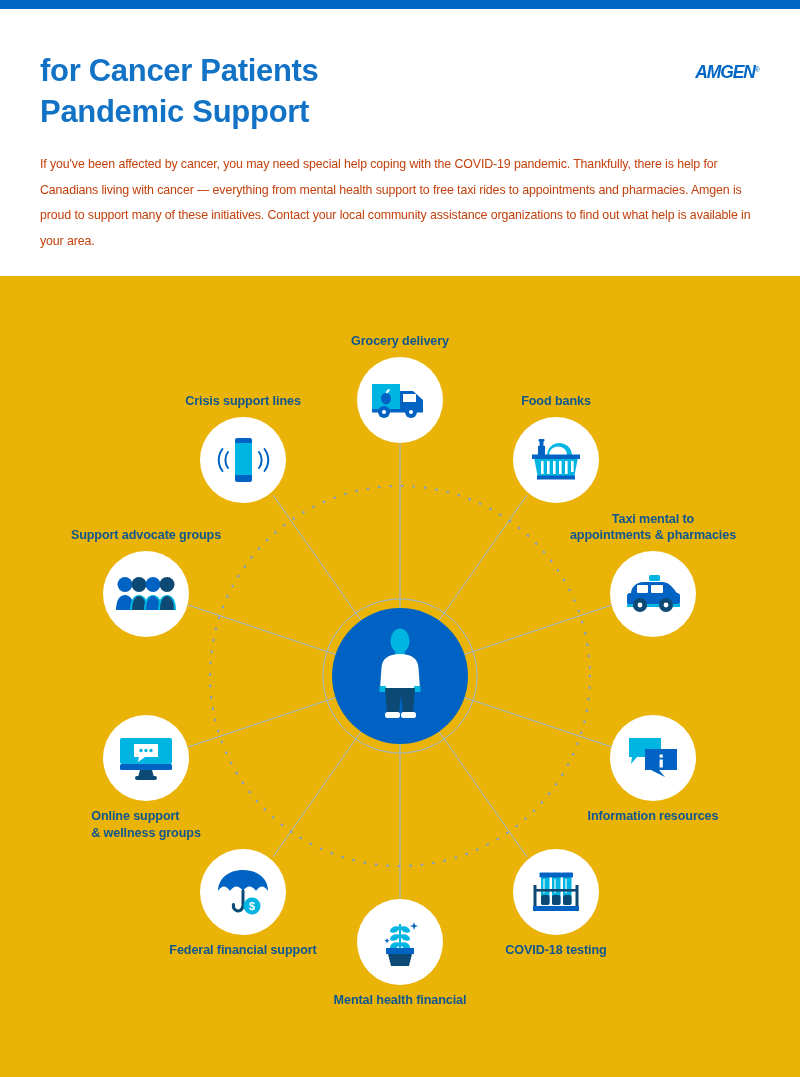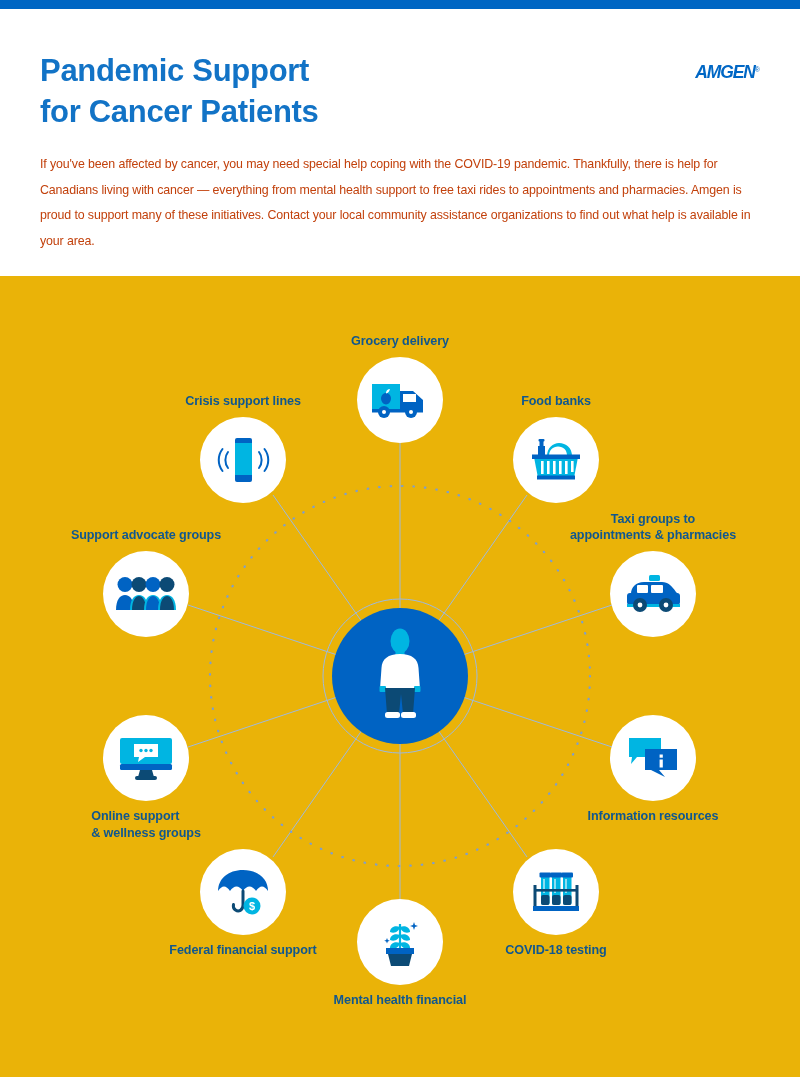--- a/index.html
+++ b/index.html
@@ -147,22 +147,22 @@
 </head>
 <body>
 
 <div id="page">
 
   <div id="top-bar"></div>
 
   <div id="header">
 
     <h1 id="page-title">
+      <span class="t-line">for Cancer Patients</span>
       <span class="t-line">Pandemic Support</span>
-      <span class="t-line">for Cancer Patients</span>
     </h1>
 
     <div id="logo">
       <span id="logo-word">AMGEN</span><span id="logo-reg">®</span>
     </div>
 
     <p id="intro">If you've been affected by cancer, you may need special help coping with the COVID-19 pandemic.  Thankfully, there is help for Canadians living with cancer — everything from mental health support to free taxi rides to appointments and pharmacies. Amgen is proud to support many of these initiatives. Contact your local community assistance organizations to find out what help is available in your area.</p>
   </div>
 
   <div id="diagram">
@@ -325,21 +325,21 @@
             <rect x="5" y="31" width="53" height="3" fill="#00B5E2"></rect>
 
             <circle cx="18" cy="32" r="7" fill="#0C4A75"></circle>
             <circle cx="18" cy="32" r="2.4" fill="#ffffff"></circle>
             <circle cx="44" cy="32" r="7" fill="#0C4A75"></circle>
             <circle cx="44" cy="32" r="2.4" fill="#ffffff"></circle>
           </svg>
         </span>
       </div>
       <div class="node-label lbl-above">
-        <div>Taxi groups to</div>
+        <div>Taxi mental to</div>
         <div>appointments &amp; pharmacies</div>
       </div>
     </div>
 
     <div class="node" style="left:146px; top:482px;">
       <div class="node-bubble">
         <span>
           <svg width="58" height="46" viewBox="0 0 58 46">
             <rect x="3" y="3" width="52" height="26" rx="2" fill="#00B5E2"></rect>
             <rect x="3" y="29" width="52" height="6" rx="1.5" fill="#0063C3"></rect>

